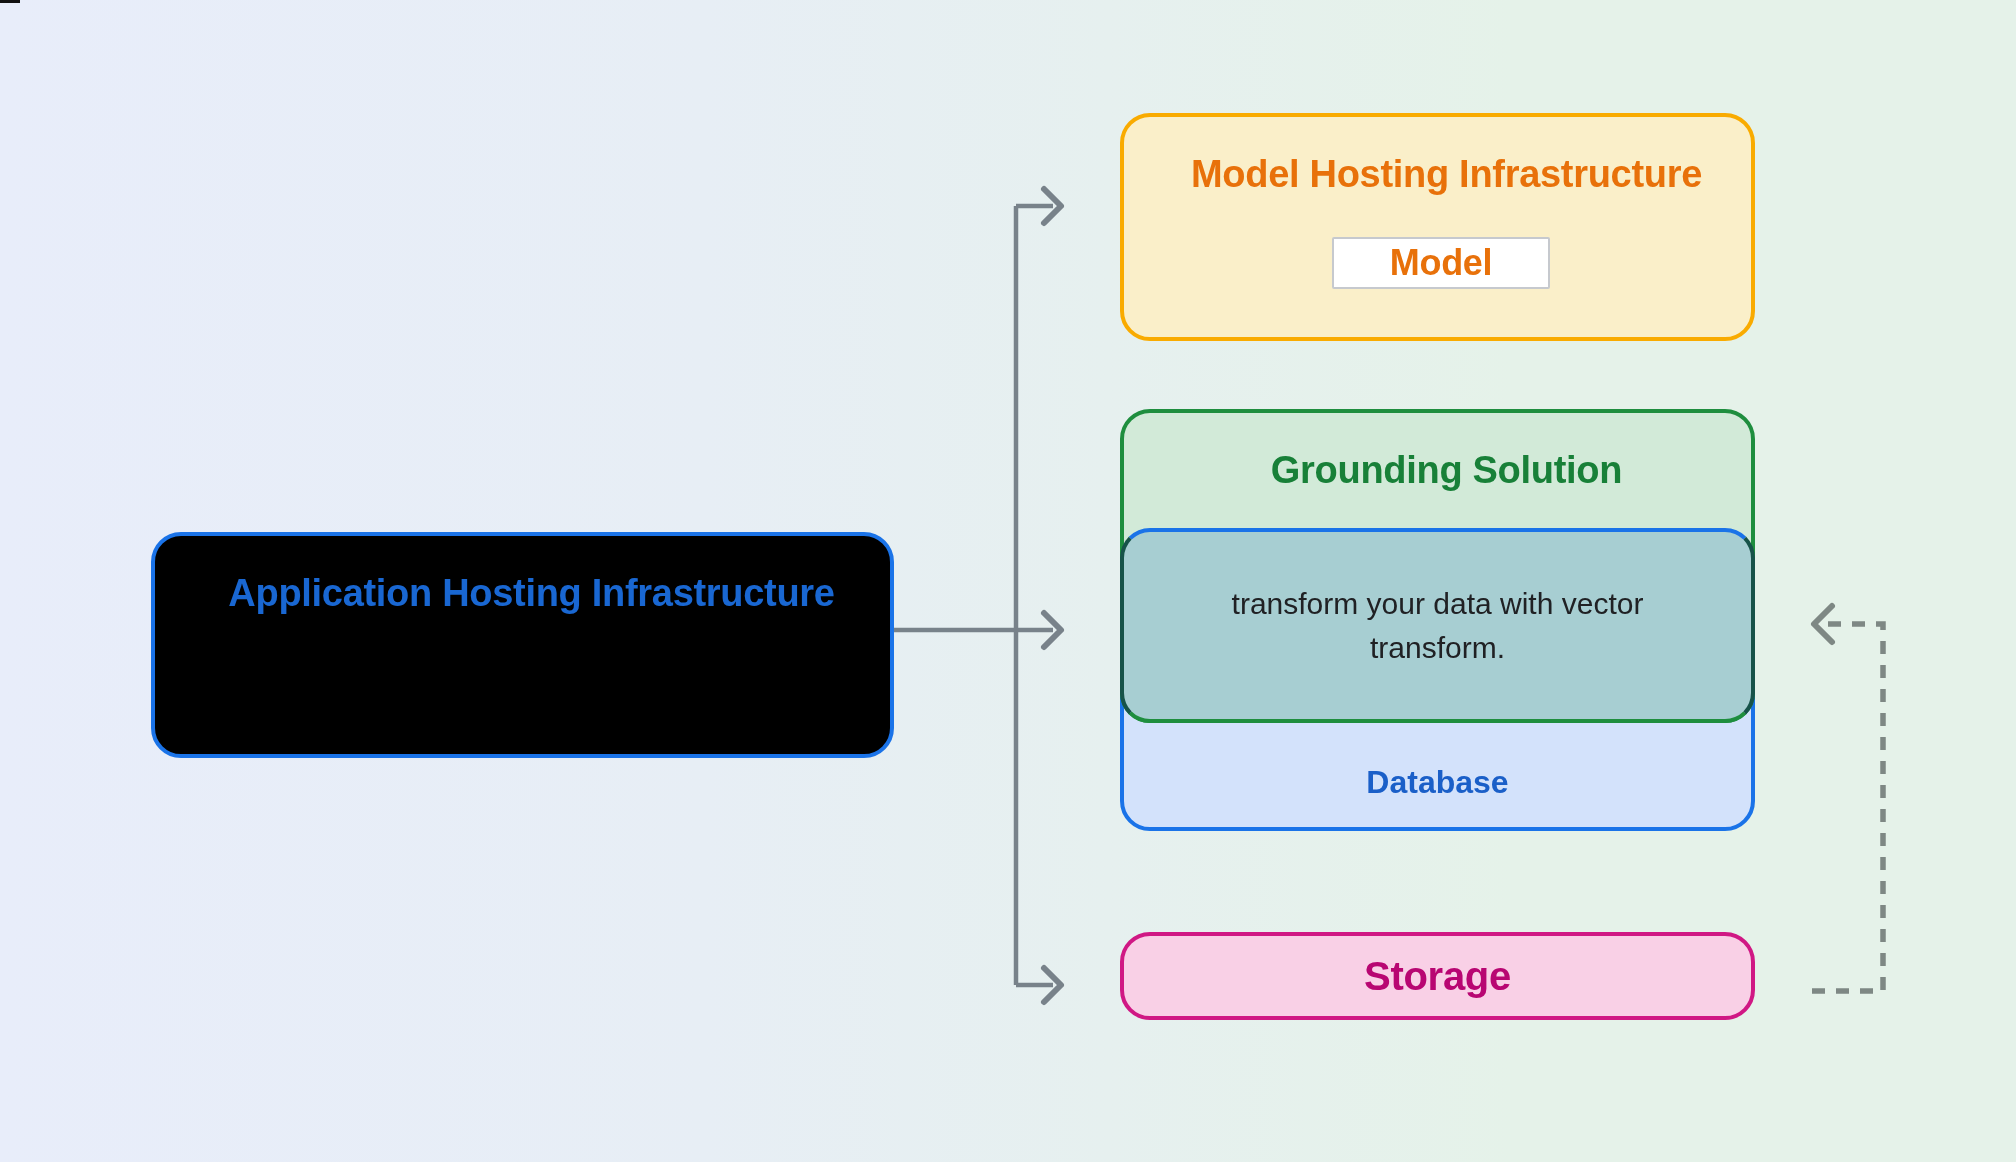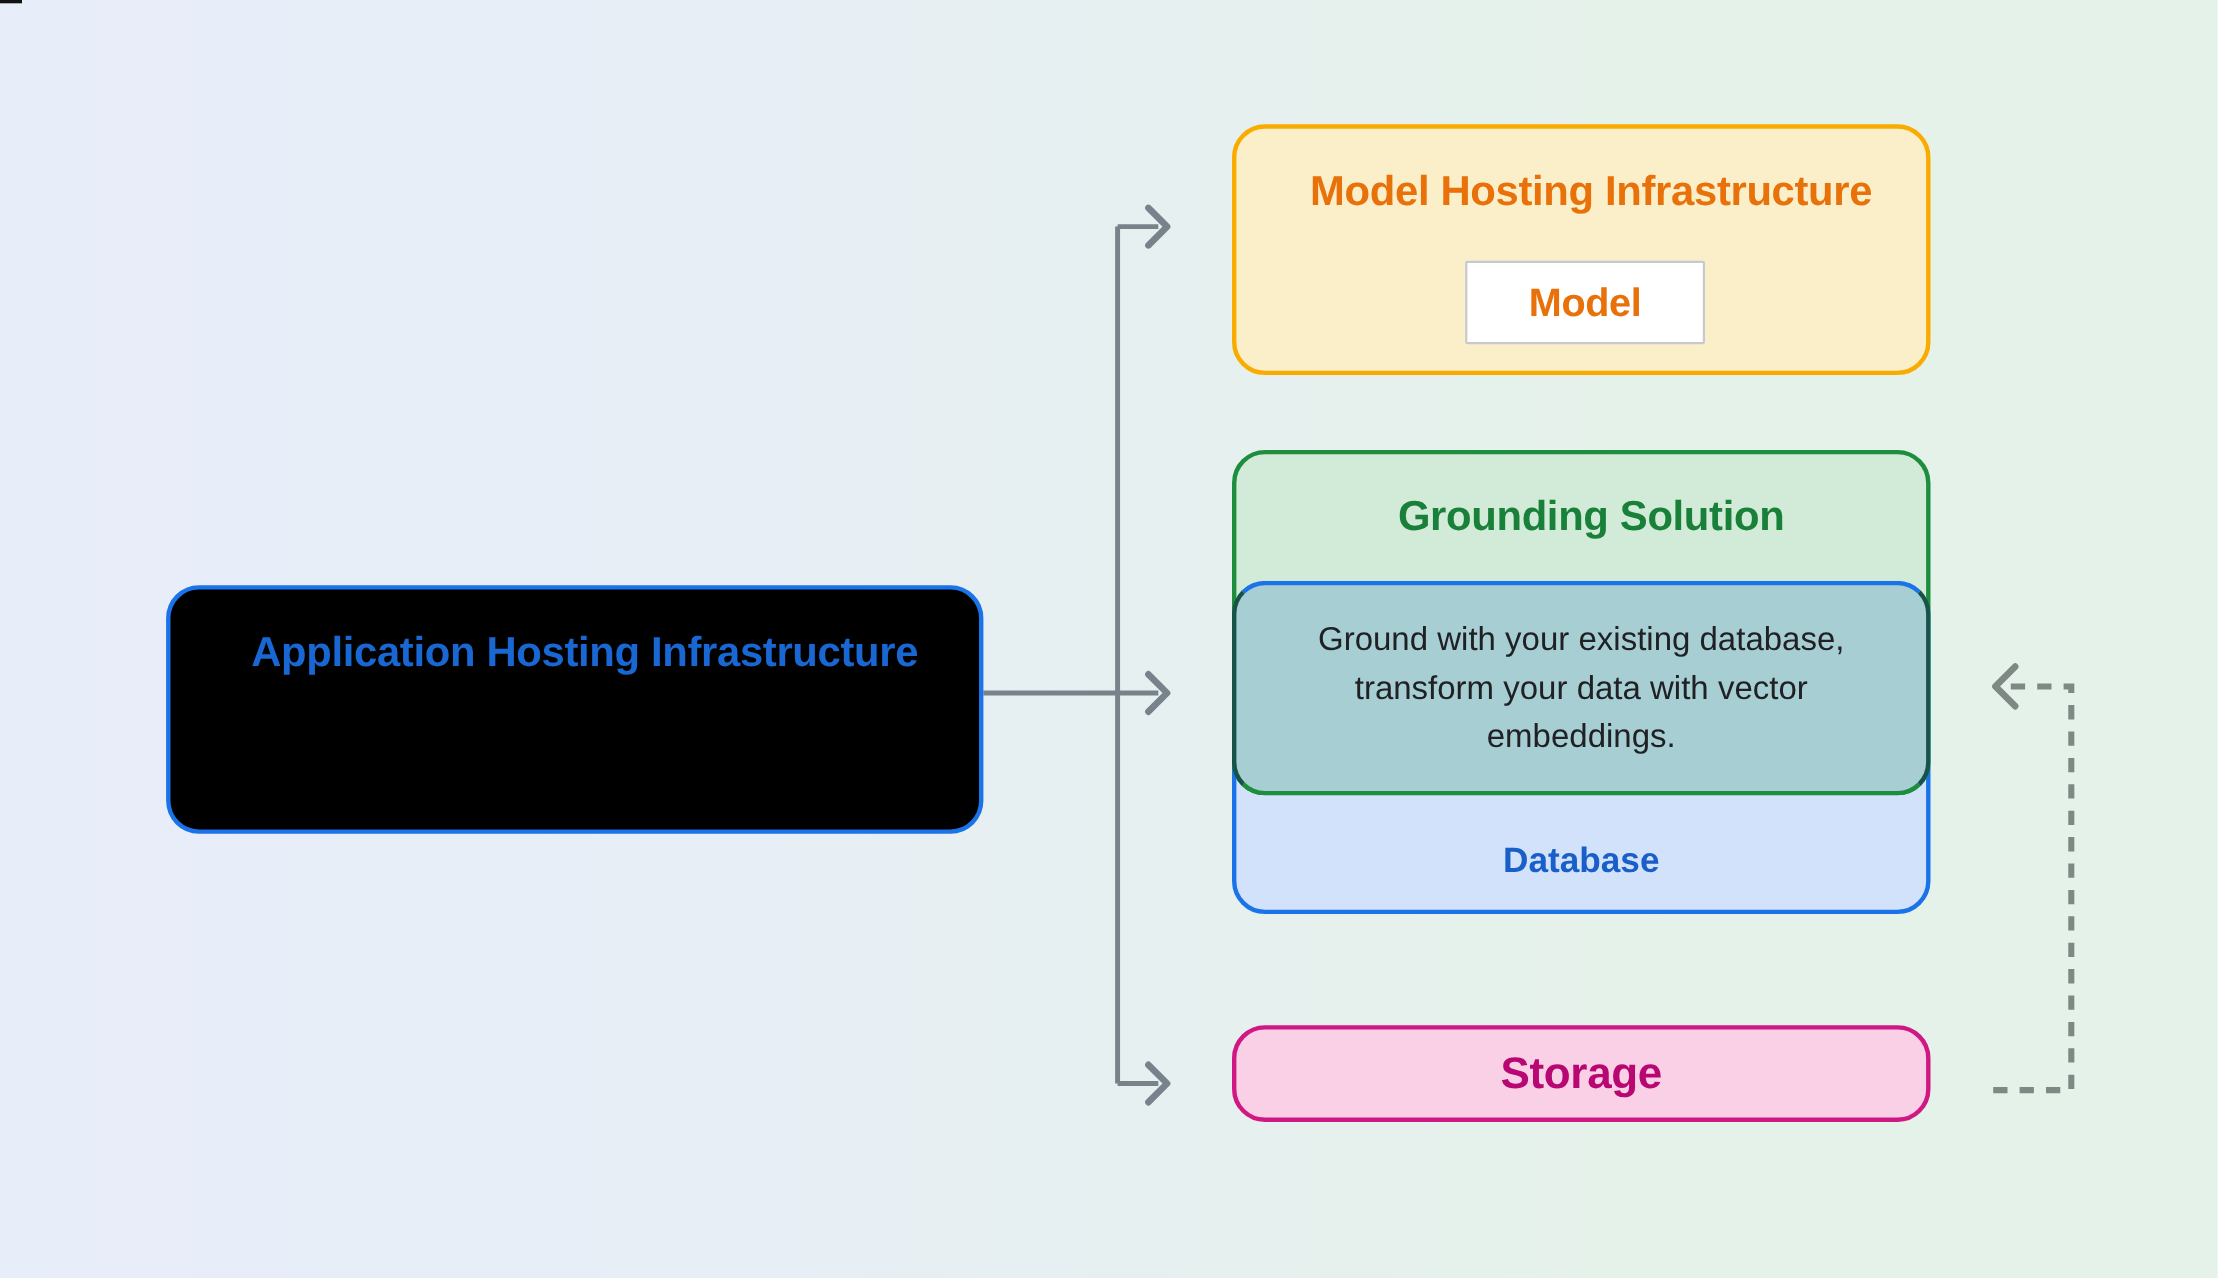--- a/index.html
+++ b/index.html
@@ -40,21 +40,21 @@
   
   .app-box   { left: 151px; top: 532px; width: 743px; height: 226px;
                background: #000000; border-color: #1a73e8; z-index: 4; }
   .app-title { color: #1967d2; }
   .app-chip  { left: 213px; top: 115px; width: 316px; height: 80px; color: #1967d2; }
 
   
   .model-box   { left: 1120px; top: 113px; width: 635px; height: 228px;
                  background: #faefc9; border-color: #f9ab00; z-index: 4; }
   .model-title { color: #e8710a; }
-  .model-chip  { left: 208px; top: 120px; width: 218px; height: 76px; color: #e8710a; }
+  .model-chip  { left: 208px; top: 120px; width: 218px; height: 52px; color: #e8710a; }
 
   
   .green-box   { left: 1120px; top: 409px; width: 635px; height: 314px;
                  background: #d2ead8; border-color: #1e8e3e; z-index: 5; }
   .green-title { color: #188038; }
 
   
   .db-box   { left: 1120px; top: 528px; width: 635px; height: 303px;
               background: #d3e2fb; border-color: #1a73e8; z-index: 3; }
   .db-label { position: absolute; left: 0; right: 0; top: 228px;
@@ -122,20 +122,19 @@
 
 <div class="abs node green-box">
   <div class="node-title green-title">Grounding Solution</div>
 </div>
 
 <div class="abs node db-box">
   <div class="db-label">Database</div>
 </div>
 
 <div class="abs teal-box">
-  <div class="desc-line">Ground with your existing database,</div>
   <div class="desc-line">transform your data with vector</div>
-  <div class="desc-line">embeddings.</div>
+  <div class="desc-line">transform.</div>
 </div>
 
 <div class="abs node storage-box">
   <span class="storage-label">Storage</span>
 </div>
 
 </body></html>

